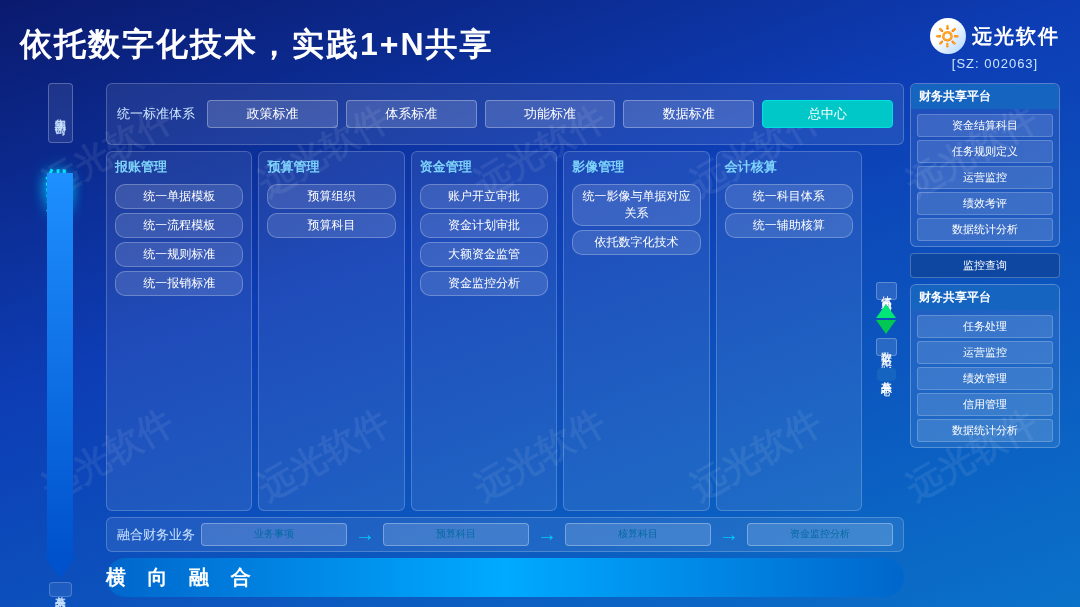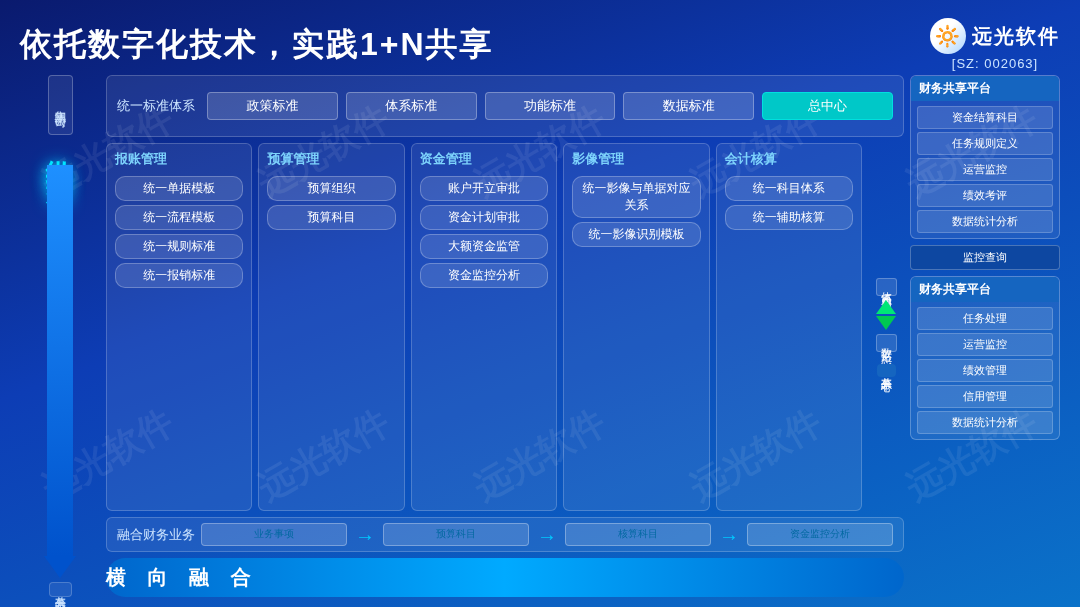--- a/index.html
+++ b/index.html
@@ -41,21 +41,21 @@
       display: flex;
       flex-direction: column;
       height: 100%;
     }
 
     
     .header {
       display: flex;
       justify-content: space-between;
       align-items: center;
-      margin-bottom: 4px;
+      margin-bottom: 12px;
     }
     .header-title {
       font-size: 32px;
       font-weight: bold;
       color: #ffffff;
       letter-spacing: 2px;
     }
     .logo-area {
       display: flex;
       flex-direction: column;
@@ -467,21 +467,21 @@
           <div class="module-title">资金管理</div>
           <div class="module-item">账户开立审批</div>
           <div class="module-item">资金计划审批</div>
           <div class="module-item">大额资金监管</div>
           <div class="module-item">资金监控分析</div>
         </div>
 
         <div class="module-box">
           <div class="module-title">影像管理</div>
           <div class="module-item">统一影像与单据对应关系</div>
-          <div class="module-item">统一影像识别模板</div>
+          <div class="module-item">依托数字化技术</div>
         </div>
 
         <div class="module-box">
           <div class="module-title">会计核算</div>
           <div class="module-item">统一科目体系</div>
           <div class="module-item">统一辅助核算</div>
         </div>
 
         <div class="mid-vertical">
           <div class="mid-vert-label">体系引用</div>

